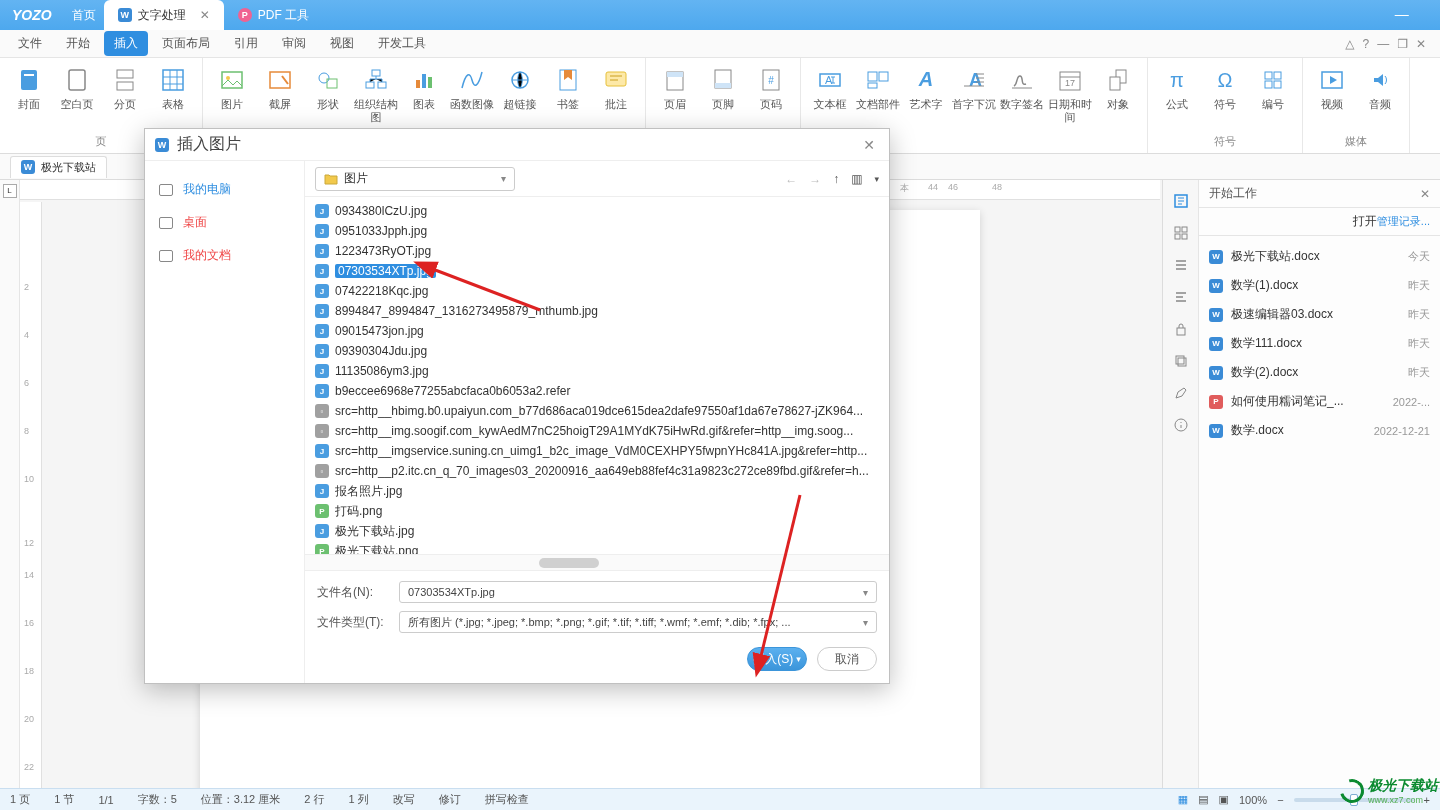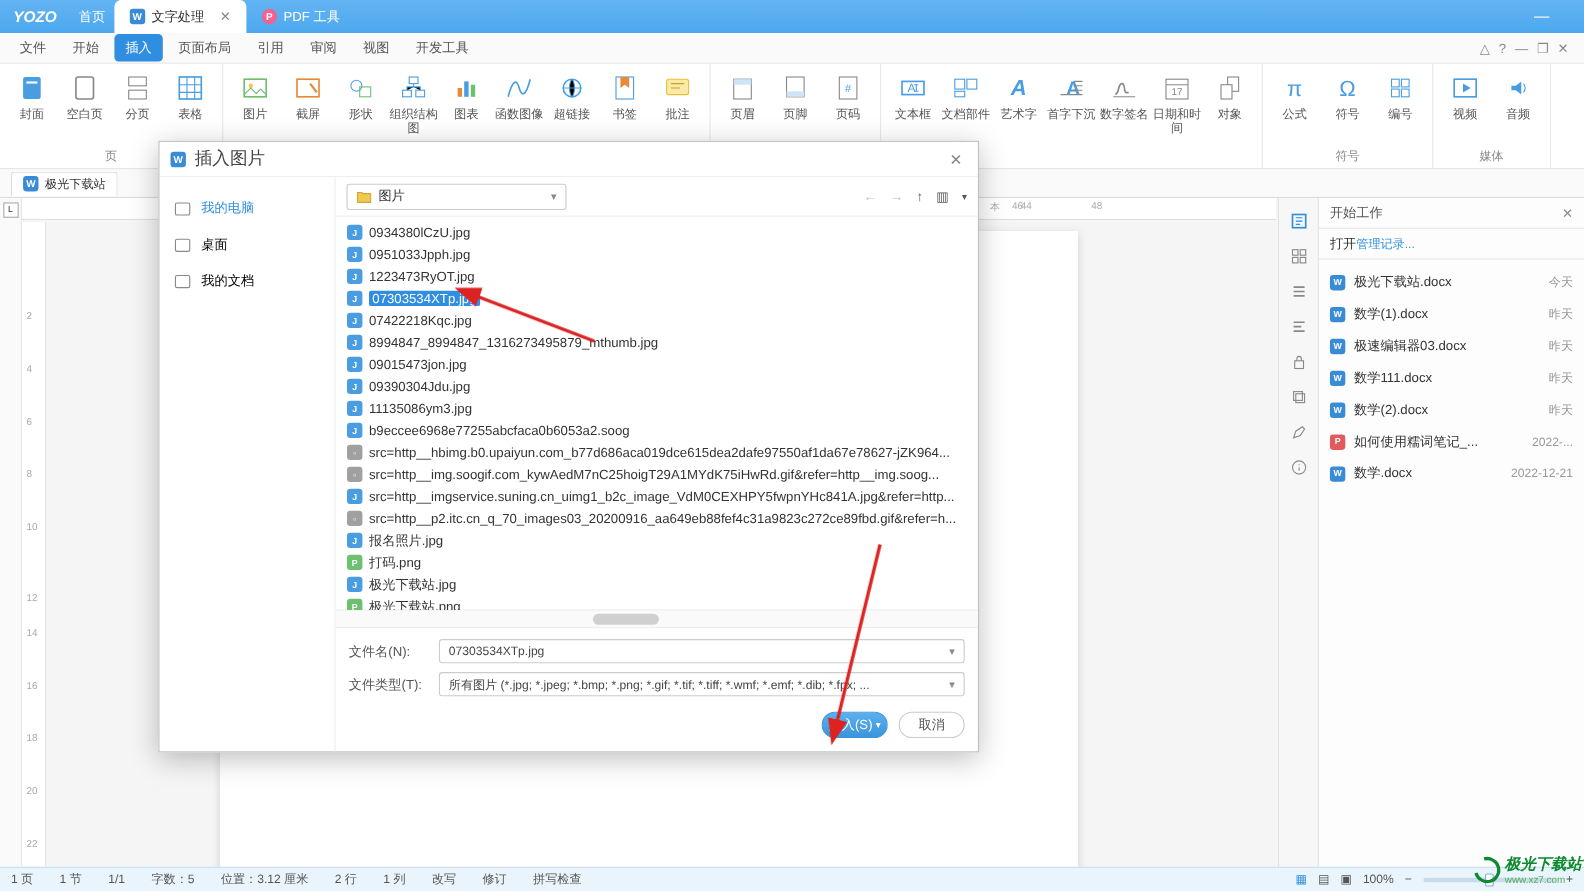--- a/index.html
+++ b/index.html
@@ -52,21 +52,21 @@
 .scroll-v .arrdn { position:absolute; bottom:20px; left:0; right:0; text-align:center; color:#888; font-size:10px;}
 .scroll-v .arrsplit { position:absolute; bottom:4px; left:0; right:0; text-align:center; color:#888; font-size:10px;}
 
 
 .sidebar { position: absolute; top: 180px; right: 0; bottom: 22px; width: 278px; background: #fdfdfd; border-left: 1px solid #dcdcdc; display: flex; }
 .side-icons { width: 36px; background: #f7f7f7; border-right: 1px solid #e5e5e5; display: flex; flex-direction: column; align-items: center; gap: 14px; padding-top: 12px; font-size: 14px; color: #888; }
 .side-icons .sicon { width:18px; height:18px; display:flex; align-items:center; justify-content:center; }
 .side-icons .sicon.active { color:#2f8ee0; }
 .side-panel { flex: 1; display: flex; flex-direction: column; }
 .side-header { height: 28px; border-bottom: 1px solid #e5e5e5; display: flex; align-items: center; padding: 0 10px; justify-content: space-between; color: #555;}
-.side-sub { height: 28px; border-bottom: 1px solid #e5e5e5; display: flex; align-items: center; padding: 0 10px; justify-content: flex-start;}
+.side-sub { height: 28px; border-bottom: 1px solid #e5e5e5; display: flex; align-items: center; padding: 0 10px; justify-content: flex-end;}
 .side-sub a { color: #2f8ee0; font-size: 11px; text-decoration: none;}
 .recent-list { flex:1; overflow:auto; padding: 6px 0;}
 .recent-item { display: flex; align-items: center; padding: 6px 10px; gap: 8px; }
 .recent-item .rname { flex: 1; overflow: hidden; text-overflow: ellipsis; white-space: nowrap; }
 .recent-item .rdate { color: #999; font-size: 11px; }
 .fileic { width:14px; height:14px; background:#3a8bd6; border-radius:3px; display:inline-flex; align-items:center; justify-content:center; color:#fff; font-size:8px; font-weight:bold;}
 .fileic.pdf { background:#e05c5c; }
 
 
 .statusbar { position: absolute; bottom: 0; left: 0; right: 0; height: 22px; background: #eaf4fc; border-top: 1px solid #c9def0; display: flex; align-items: center; font-size: 11px; color: #555; padding: 0 10px; gap: 24px; }
@@ -74,21 +74,21 @@
 .zoom-slider { width:120px; height:4px; background:#c8dbeb; position:relative; border-radius:2px;}
 .zoom-slider .knob { position:absolute; left:50%; top:-4px; width:8px; height:12px; background:#fff; border:1px solid #7eaed3; border-radius:2px; transform:translateX(-50%);}
 
 
 .dialog { position: absolute; left: 144px; top: 128px; width: 746px; height: 556px; background: #fff; border: 1px solid #c0c0c0; box-shadow: 0 6px 24px rgba(0,0,0,0.25); display: flex; flex-direction: column; }
 .dlg-title { height: 32px; display: flex; align-items: center; padding: 0 10px; gap: 8px; border-bottom: 1px solid #eee; }
 .dlg-title .ttl { font-size: 16px; color: #444; }
 .dlg-title .dclose { margin-left: auto; color: #888; font-size: 14px; padding: 0 4px; }
 .dlg-body { flex: 1; display: flex; min-height: 0; }
 .dlg-nav { width: 160px; border-right: 1px solid #eee; padding-top: 12px; }
-.dlg-nav .nitem { display: flex; align-items: center; gap: 10px; padding: 8px 14px; color: #000000; }
+.dlg-nav .nitem { display: flex; align-items: center; gap: 10px; padding: 8px 14px; color: #ef4444; }
 .dlg-nav .nitem.active { color: #2f8ee0; }
 .nic { width:14px; height:12px; border:1.5px solid #888; border-radius:2px; position:relative;}
 .dlg-main { flex: 1; display: flex; flex-direction: column; min-width: 0; }
 .dlg-toolbar { height: 36px; border-bottom: 1px solid #eee; display: flex; align-items: center; padding: 0 10px; gap: 6px; }
 .folder-select { flex: 1; max-width: 200px; height: 24px; border: 1px solid #ccc; border-radius: 3px; display: flex; align-items: center; padding: 0 8px; gap: 6px; background:#fff;}
 .folder-select .caret { margin-left: auto; color: #888; font-size: 10px;}
 .nav-arrows { margin-left: auto; display: flex; gap: 12px; color: #bbb; align-items: center;}
 .nav-arrows .active { color: #555; }
 .file-list { flex: 1; overflow: auto; padding: 4px 0; }
 .file-list::-webkit-scrollbar { width: 14px; }
@@ -457,21 +457,21 @@
 </div>
 
 <div class="content">
   <div class="left-rail">
     <div class="tb">L</div>
   </div>
   <div class="doc-area">
     <div class="ruler-h">
       <span style="left:880px">本</span>
       <span style="left:908px">44</span>
-      <span style="left:900px">46</span>
+      <span style="left:928px">46</span>
       <span style="left:972px">48</span>
     </div>
     <div class="ruler-v" id="vruler">
         <span style="top: 80px;">2</span>
         <span style="top: 128px;">4</span>
         <span style="top: 176px;">6</span>
         <span style="top: 224px;">8</span>
         <span style="top: 272px;">10</span>
         <span style="top: 336px;">12</span>
         <span style="top: 368px;">14</span>
@@ -682,21 +682,21 @@
           <div class="file-item">
             <span class="fic jpg">J</span>
             <span class="fname">09390304Jdu.jpg</span>
           </div>
           <div class="file-item">
             <span class="fic jpg">J</span>
             <span class="fname">11135086ym3.jpg</span>
           </div>
           <div class="file-item">
             <span class="fic jpg">J</span>
-            <span class="fname">b9eccee6968e77255abcfaca0b6053a2.soog</span>
+            <span class="fname">b9eccee6968e77255abcfaca0b6053a2.refer</span>
           </div>
           <div class="file-item">
             <span class="fic gen">▫</span>
             <span class="fname">src=http__hbimg.b0.upaiyun.com_b77d686aca019dce615dea2dafe97550af1da67e78627-jZK964...</span>
           </div>
           <div class="file-item">
             <span class="fic gen">▫</span>
             <span class="fname">src=http__img.soogif.com_kywAedM7nC25hoigT29A1MYdK75iHwRd.gif&amp;refer=http__img.soog...</span>
           </div>
           <div class="file-item">

